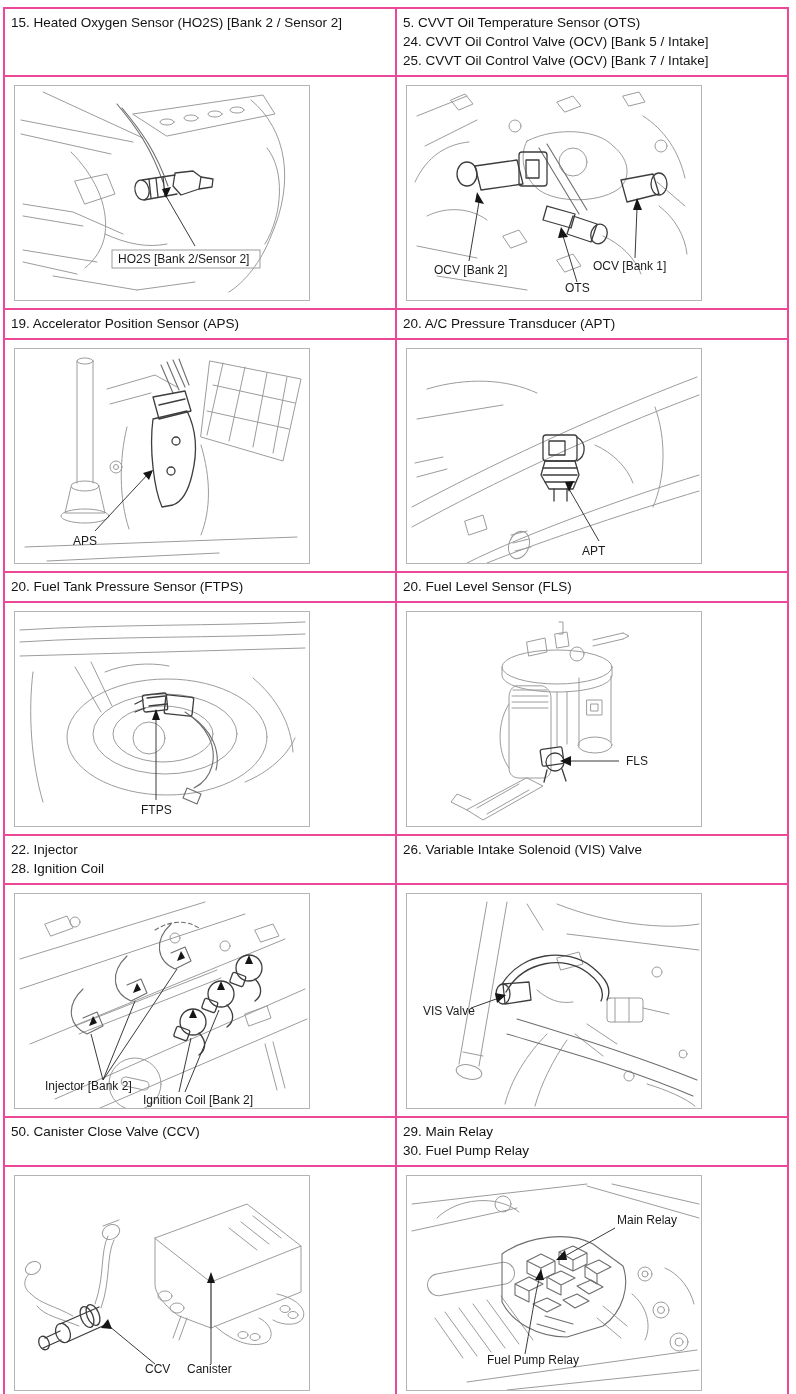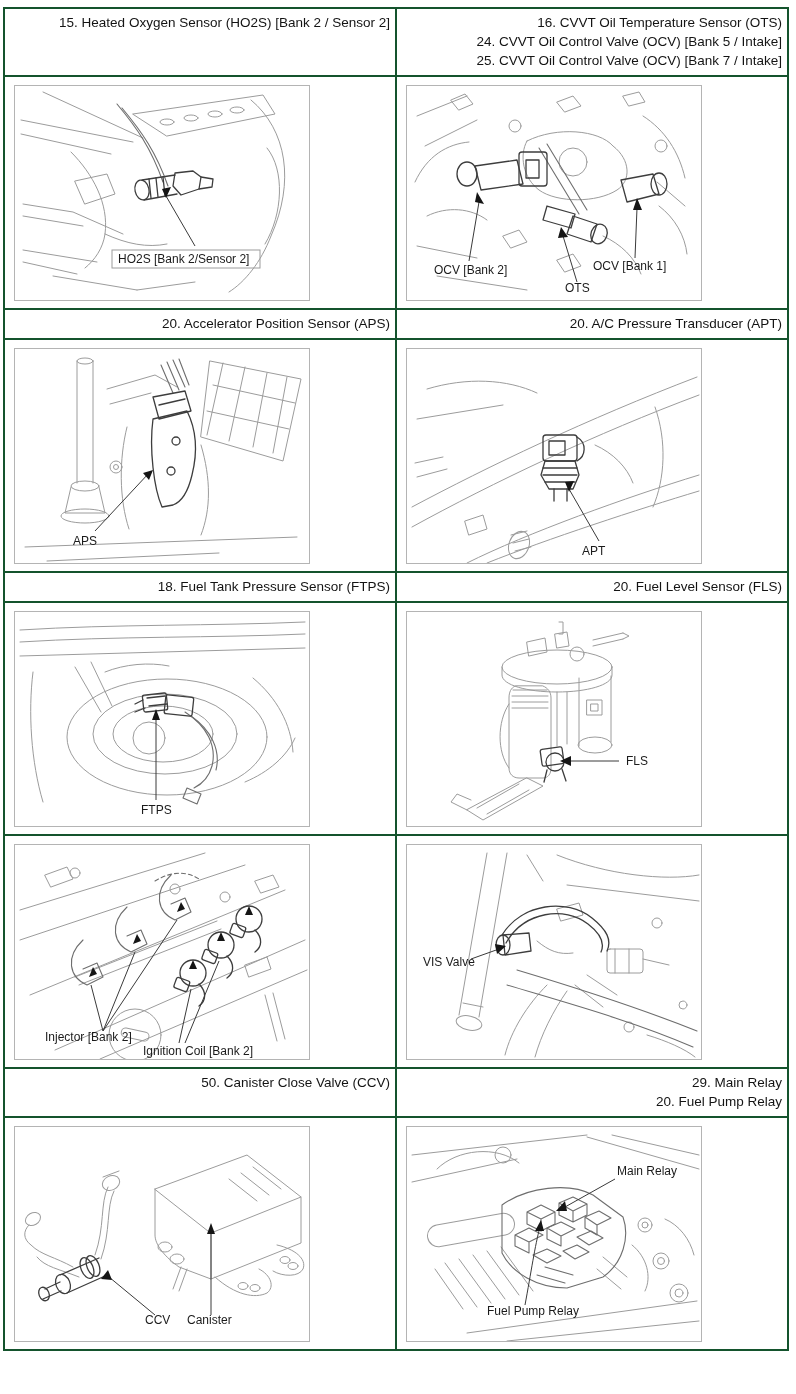--- a/index.html
+++ b/index.html
@@ -1,19 +1,19 @@
 <!DOCTYPE html>
 <html><head>
 <meta charset="utf-8">
 <style>
   html,body { margin:0; padding:0; background:#ffffff; }
   body { font-family:"Liberation Sans", sans-serif; color:#141414; }
   .sheet { padding:7px 2px 6px 3px; }
   table.loc { border-collapse:collapse; width:786px; table-layout:fixed; }
-  table.loc td { border:2px solid #14532d; vertical-align:top; background:#fff;text-align:right; }
+  table.loc td { border:2px solid #ec4899; vertical-align:top; background:#fff; }
   td.hdr { padding:4px 5px 5px 6px; font-size:13.5px; line-height:19px; }
   td.imgc { padding:8px 0 7px 9px; }
   .panel { width:294px; height:214px; border:1px solid #b4b4b4; background:#fff; }
   .panel svg { display:block; }
   svg .art  { stroke:#9c9c9c; fill:none; stroke-width:1; stroke-linecap:round; stroke-linejoin:round; }
   svg .art2 { stroke:#6e6e6e; fill:none; stroke-width:1.1; stroke-linecap:round; stroke-linejoin:round; }
   svg .dark { stroke:#3d3d3d; fill:none; stroke-width:1.3; stroke-linecap:round; stroke-linejoin:round; }
   svg .leader { stroke:#3a3a3a; fill:none; stroke-width:1; }
   svg .ah { fill:#151515; stroke:none; }
   svg text { font-family:"Liberation Sans", sans-serif; font-size:12px; fill:#1b1b1b; }
@@ -24,21 +24,21 @@
 
 <div class="sheet">
 <table class="loc">
 
   <tbody>
         <tr>
     <td class="hdr">
       <div>15. Heated Oxygen Sensor (HO2S) [Bank 2 / Sensor 2]</div>
     </td>
     <td class="hdr">
-      <div>16. CVVT Oil Temperature Sensor (OTS)</div>
+      <div>5. CVVT Oil Temperature Sensor (OTS)</div>
       <div>24. CVVT Oil Control Valve (OCV) [Bank 5 / Intake]</div>
       <div>25. CVVT Oil Control Valve (OCV) [Bank 7 / Intake]</div>
     </td>
   </tr>
 
   <tr>
     <td class="imgc">
       <div class="panel">
         <svg viewBox="0 0 294 214" width="294" height="214">
           <g class="art">
@@ -114,21 +114,21 @@
           <text x="27" y="188">OCV [Bank 2]</text>
           <text x="158" y="206">OTS</text>
           <text x="186" y="184">OCV [Bank 1]</text>
         </svg>
       </div>
     </td>
   </tr>
 
   <tr>
     <td class="hdr">
-      <div>20. Accelerator Position Sensor (APS)</div>
+      <div>19. Accelerator Position Sensor (APS)</div>
     </td>
     <td class="hdr">
       <div>20. A/C Pressure Transducer (APT)</div>
     </td>
   </tr>
 
   <tr>
     <td class="imgc">
       <div class="panel">
         <svg viewBox="0 0 294 214" width="294" height="214">
@@ -191,21 +191,21 @@
           <path class="leader" d="M162,140 L192,192"></path>
           <polygon class="ah" points="158,133 167,132 162,143"></polygon>
           <text x="175" y="206">APT</text>
         </svg>
       </div>
     </td>
   </tr>
 
   <tr>
     <td class="hdr">
-      <div>18. Fuel Tank Pressure Sensor (FTPS)</div>
+      <div>20. Fuel Tank Pressure Sensor (FTPS)</div>
     </td>
     <td class="hdr">
       <div>20. Fuel Level Sensor (FLS)</div>
     </td>
   </tr>
 
   <tr>
     <td class="imgc">
       <div class="panel">
         <svg viewBox="0 0 294 214" width="294" height="214">
@@ -266,20 +266,29 @@
             <path d="M140,158 L137,170 M155,157 L159,169"></path>
           </g>
           <path class="leader" d="M162,149 L212,149"></path>
           <polygon class="ah" points="164,144 153,149 164,154"></polygon>
           <text x="219" y="153">FLS</text>
         </svg>
       </div>
     </td>
   </tr>
 
+  <tr>
+    <td class="hdr">
+      <div>22. Injector</div>
+      <div>28. Ignition Coil</div>
+    </td>
+    <td class="hdr">
+      <div>26. Variable Intake Solenoid (VIS) Valve</div>
+    </td>
+  </tr>
 
   <tr>
     <td class="imgc">
       <div class="panel">
         <svg viewBox="0 0 294 214" width="294" height="214">
           <g class="art">
             <path d="M5,65 L190,8 M5,95 L230,20 M15,150 L270,45 M40,205 L290,95 M85,214 L292,125"></path>
             <path d="M60,132 L202,76 M64,140 L206,84"></path>
             <path d="M30,30 L52,22 L58,34 L36,42 Z M240,36 L258,30 L264,42 L246,48 Z"></path>
             <circle cx="120" cy="190" r="26"></circle>
@@ -356,21 +365,21 @@
       </div>
     </td>
   </tr>
 
   <tr>
     <td class="hdr">
       <div>50. Canister Close Valve (CCV)</div>
     </td>
     <td class="hdr">
       <div>29. Main Relay</div>
-      <div>20. Fuel Pump Relay</div>
+      <div>30. Fuel Pump Relay</div>
     </td>
   </tr>
 
   <tr>
     <td class="imgc">
       <div class="panel">
         <svg viewBox="0 0 294 214" width="294" height="214">
           <g class="art">
             <path d="M140,62 L232,28 L286,70 L196,106 Z"></path>
             <path d="M140,62 L140,108 C140,118 150,130 164,140 L196,152 L196,106"></path>

